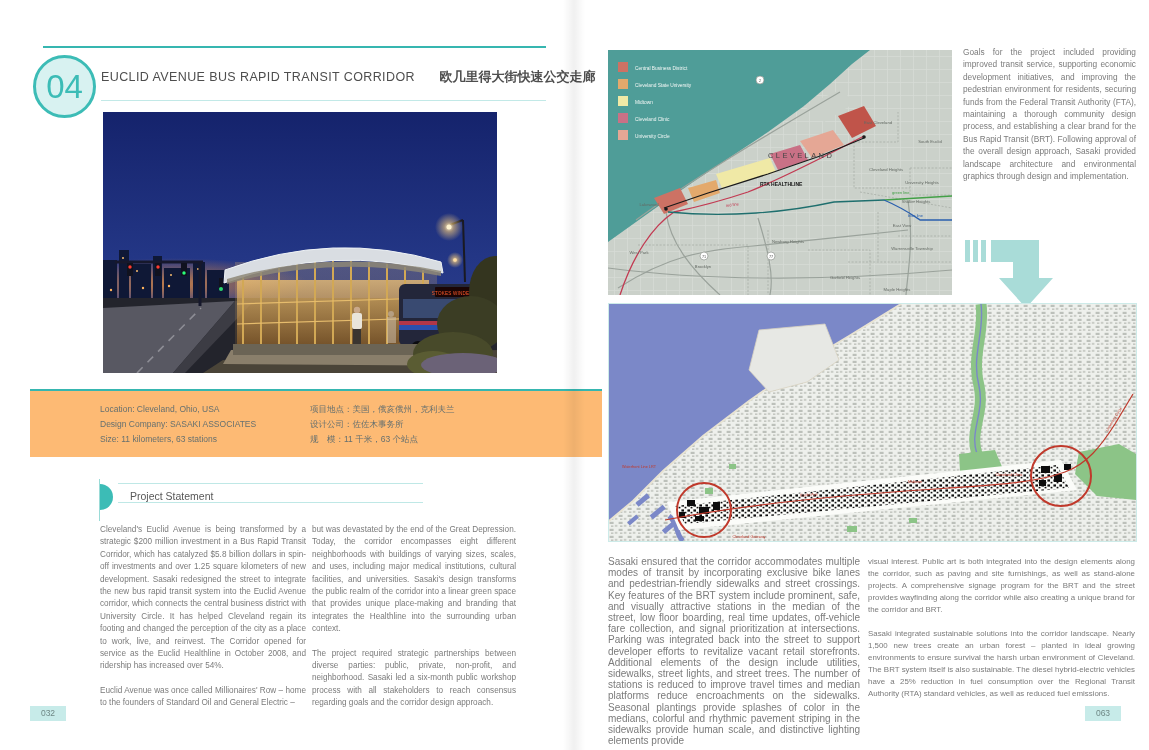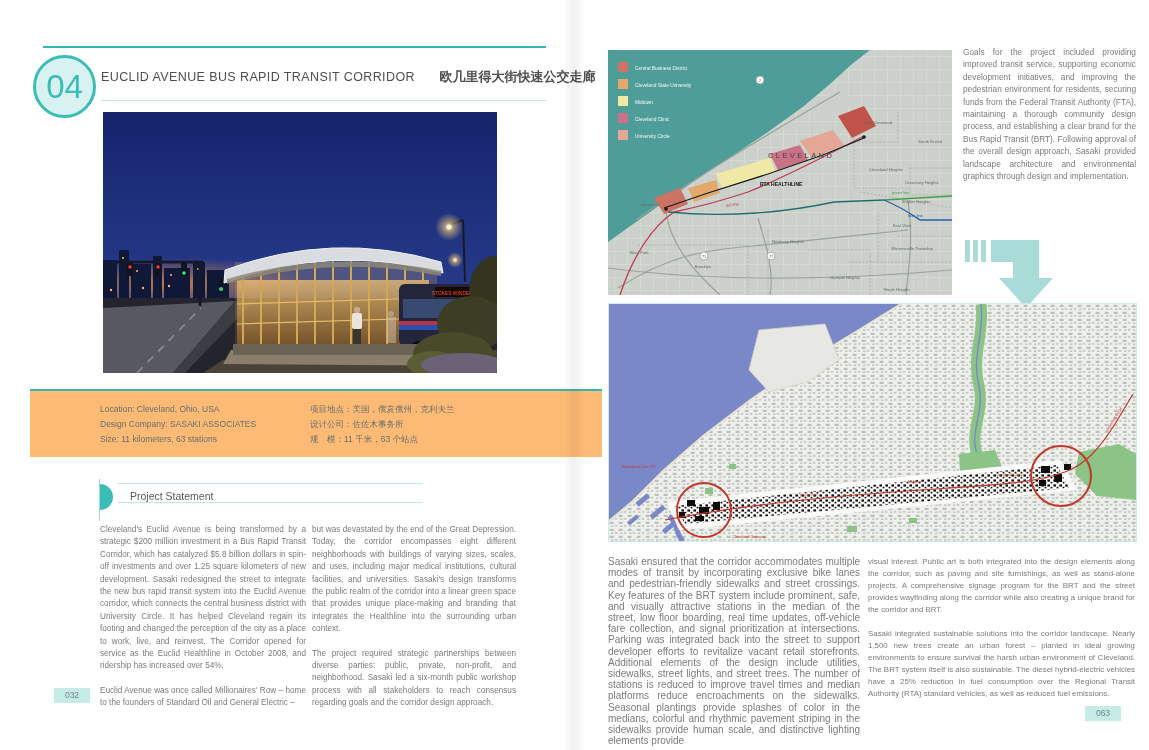--- a/index.html
+++ b/index.html
@@ -35,21 +35,21 @@
 
   .col{position:absolute;font-size:8.2px;line-height:12.4px;color:#7b7b7b;text-align:justify;}
   .col p{margin:0 0 12px 0;}
   .col-a{left:100px;top:524px;width:206px;}
   .col-b{left:312px;top:524px;width:204px;}
   .col-c{left:608px;top:556px;width:252px;font-size:10px;line-height:11.2px;}
   .col-d{left:868px;top:556px;width:267px;font-size:7.9px;line-height:12px;}
 
   .pagenum{position:absolute;width:36px;height:15px;background:#c7ebe9;color:#6f8886;
           font-size:8.5px;text-align:center;line-height:15px;}
-  .pn-left{left:30px;top:688px;margin-left:24px;}
+  .pn-left{left:30px;top:706px;}
   .pn-right{left:1085px;top:706px;}
 
   
   .map-regional{position:absolute;left:608px;top:50px;width:344px;height:245px;background:#cbd1ca;}
   .goals{position:absolute;left:963px;top:46px;width:173px;font-size:8.3px;line-height:12.4px;color:#7b7b7b;text-align:justify;}
   .goals p{margin:0;}
   .arrow{position:absolute;left:965px;top:230px;width:90px;height:80px;}
   .map-corridor{position:absolute;left:608px;top:303px;width:527px;height:237px;border:1px solid #cdebe9;background:#eef0ec;}
   svg{display:block;}
 </style>

